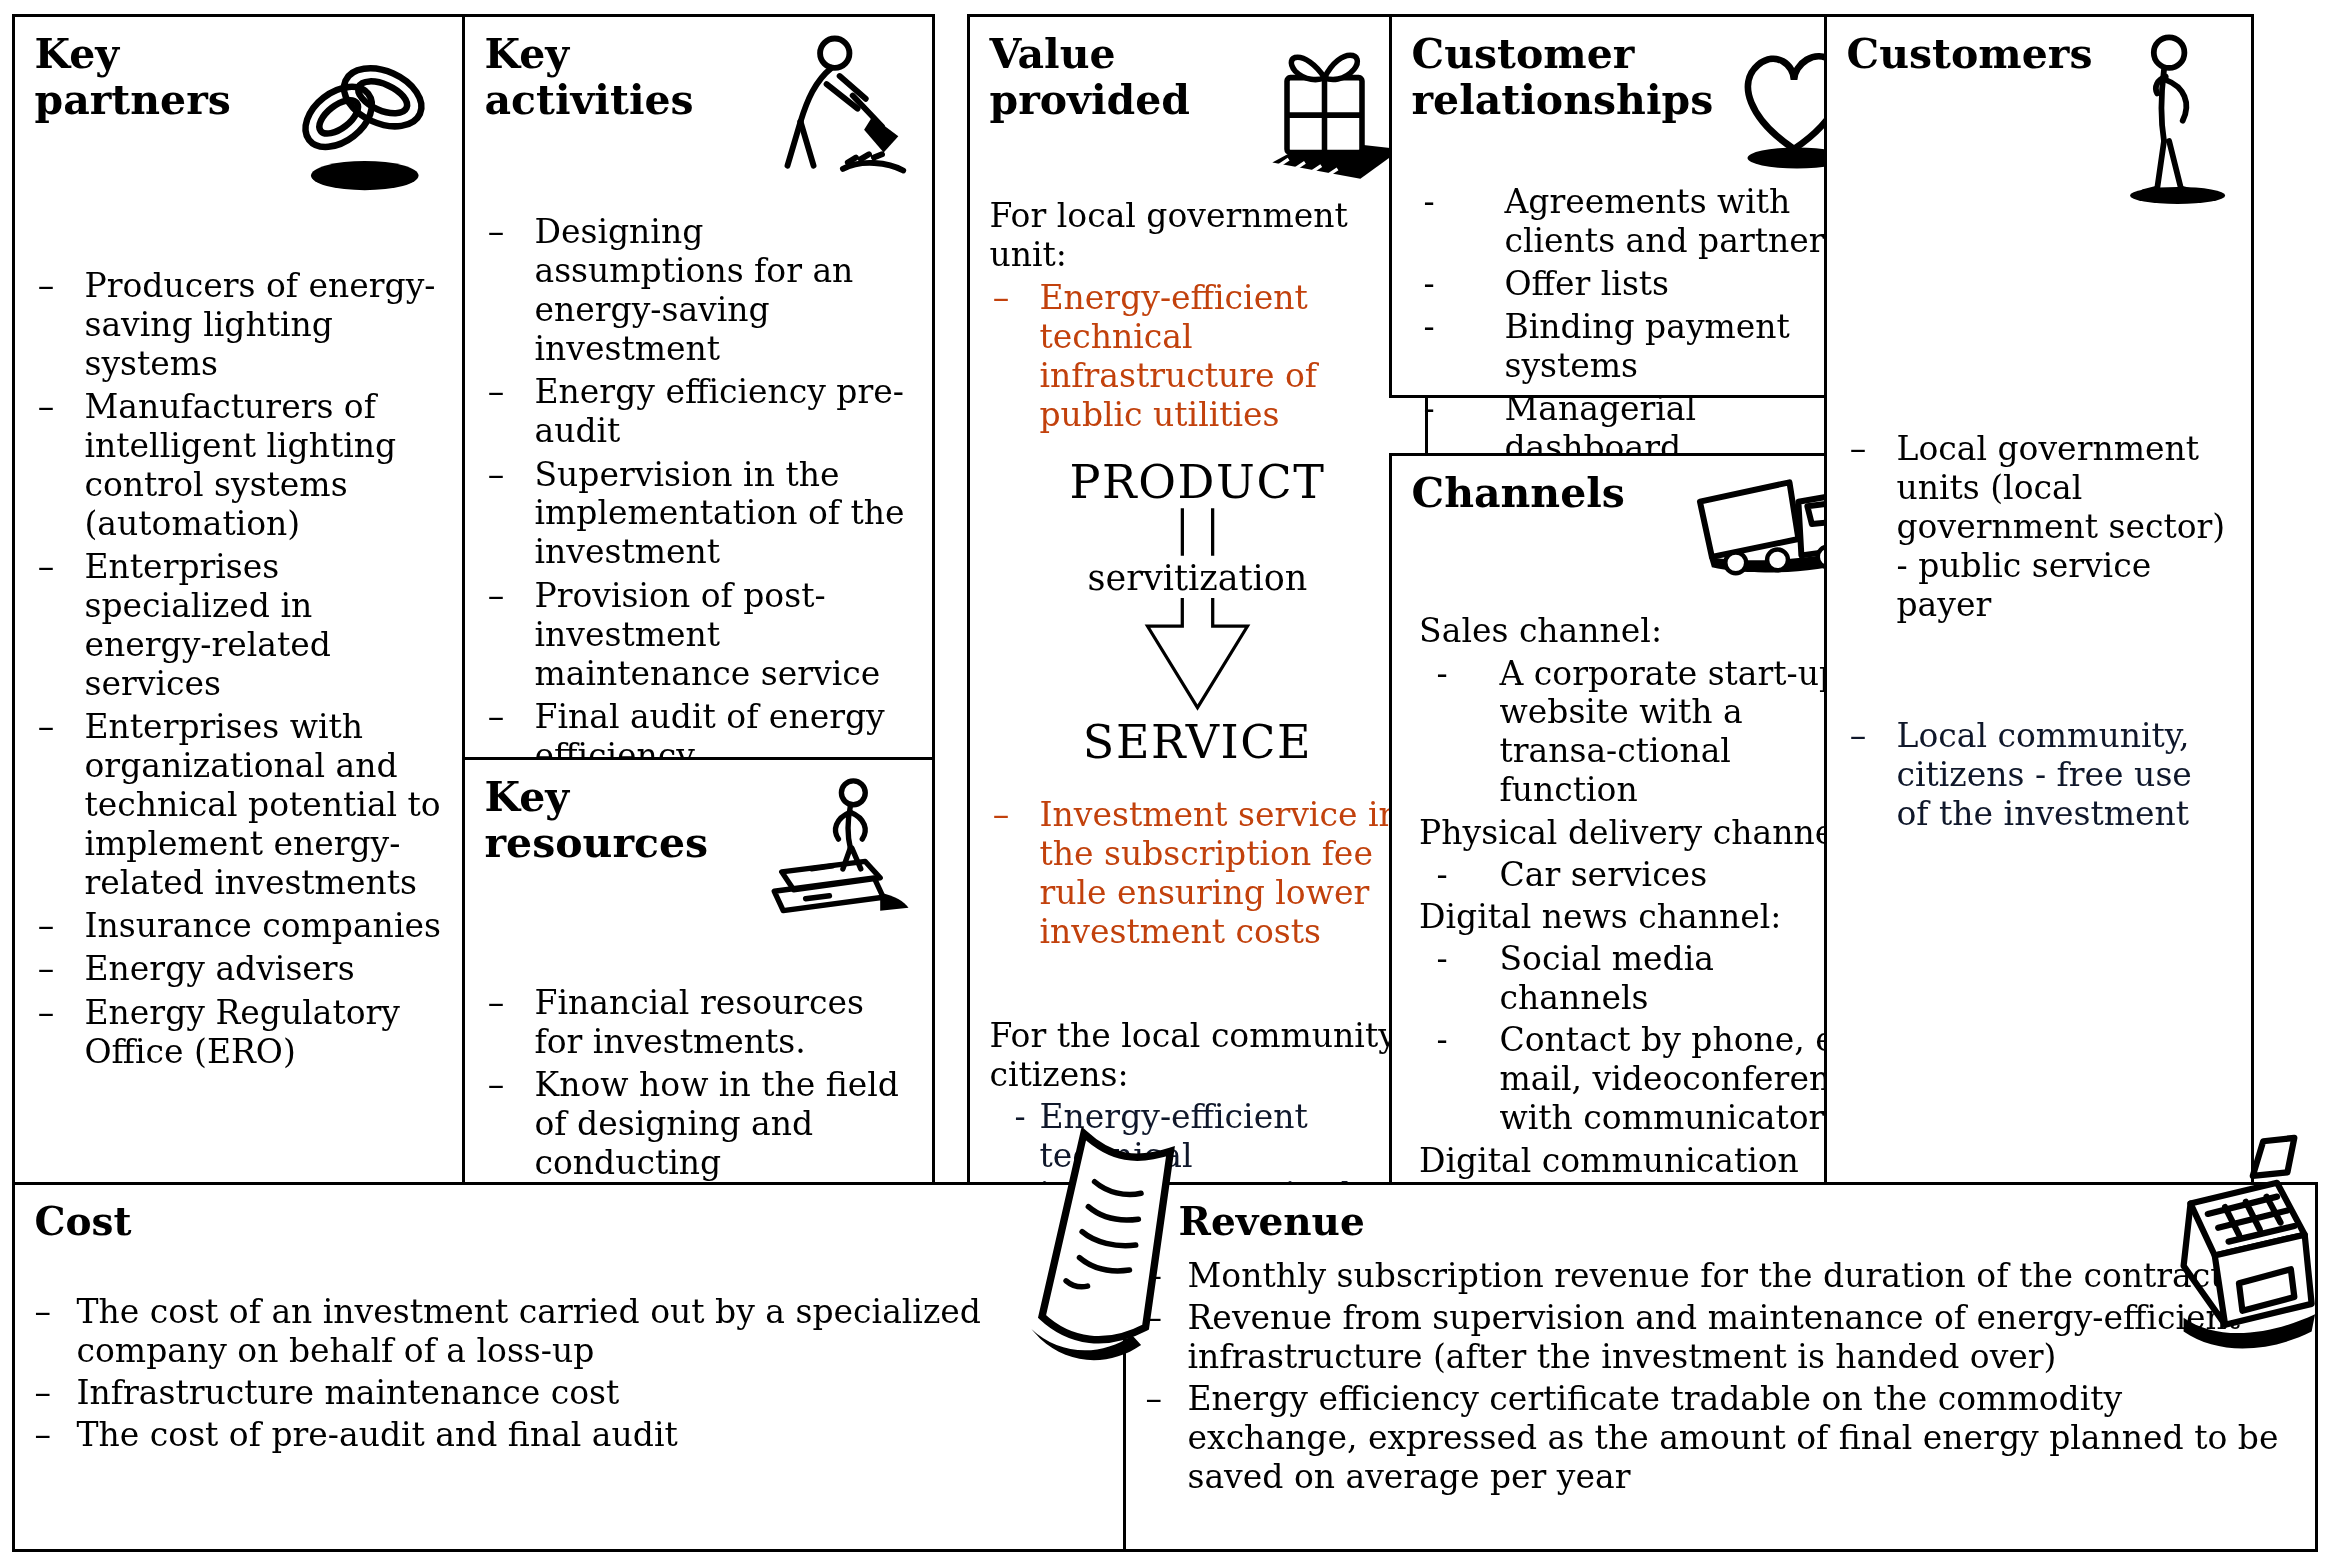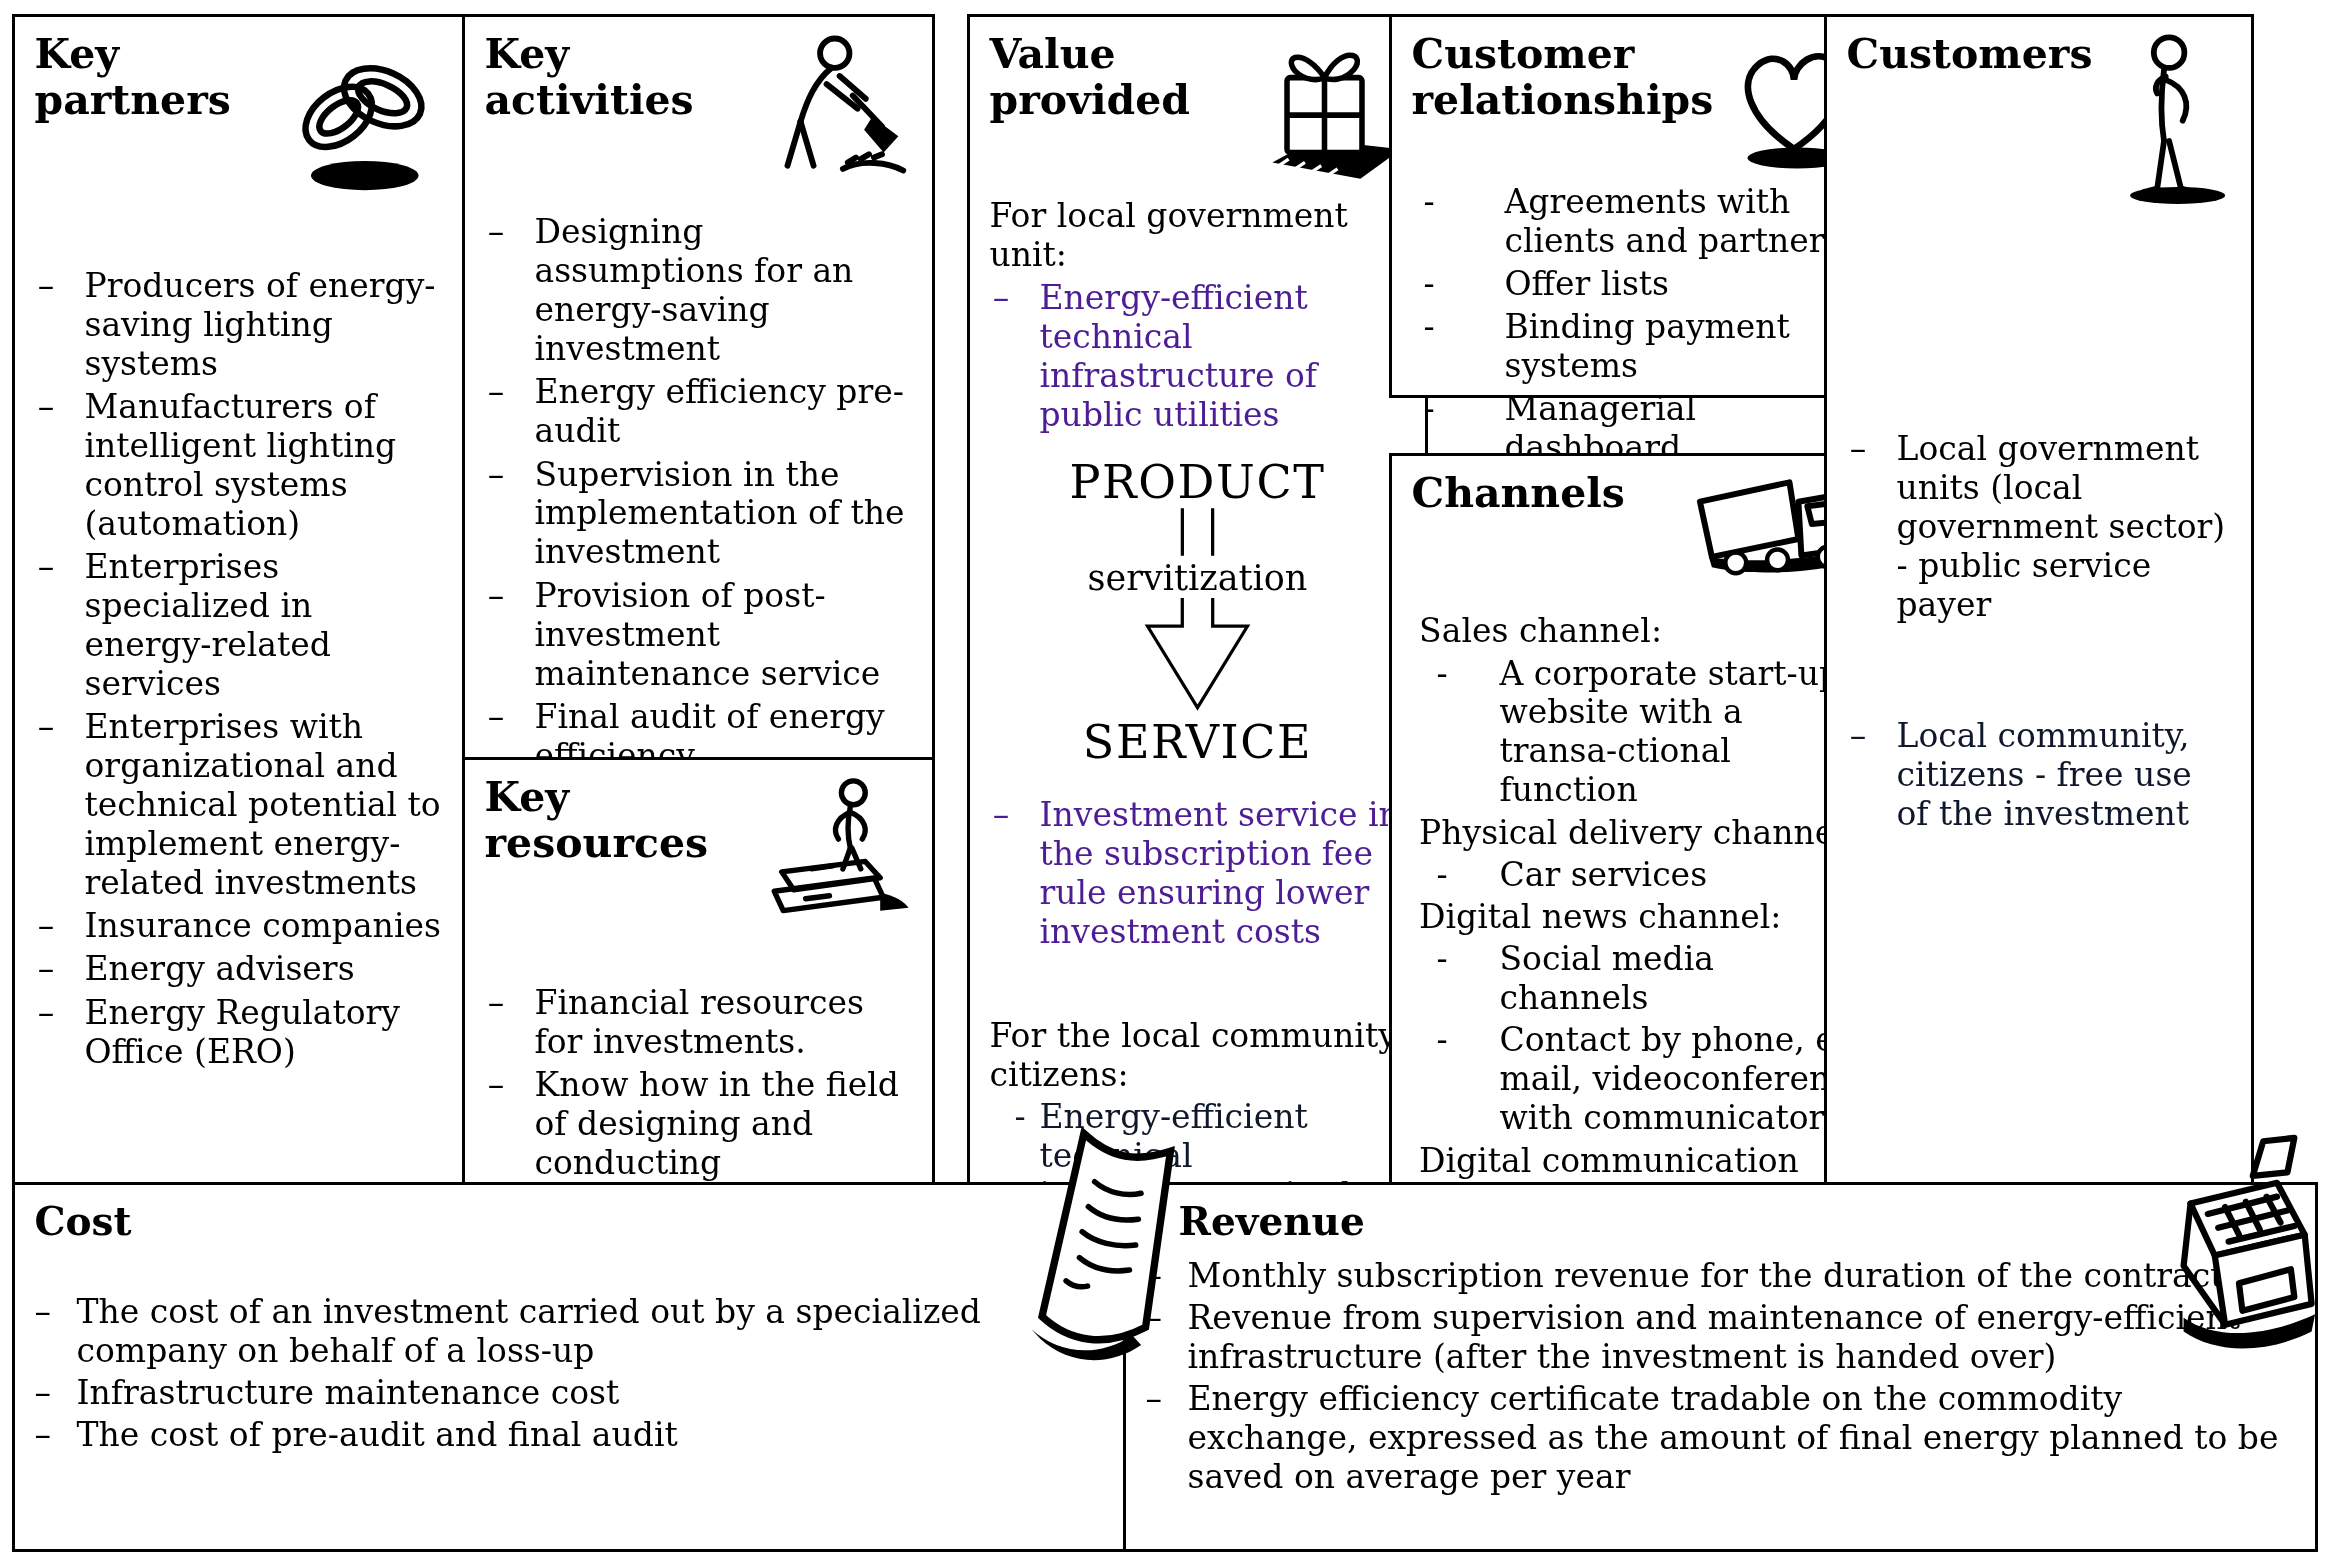--- a/index.html
+++ b/index.html
@@ -14,21 +14,21 @@
   .list{font-size:33px;line-height:1.18;}
   .d-li{position:relative;padding-left:50px;margin-top:4.3px;}
   .d-li::before{content:"\2013";position:absolute;left:3.3px;}
   .r-li{position:relative;padding-left:93px;margin-top:4.3px;}
   .r-li::before{content:"-";position:absolute;left:12px;}
   .b-li{position:relative;padding-left:42px;margin-top:3.3px;}
   .b-li::before{content:"\2013";position:absolute;left:0;}
   .c-label{padding-left:7.6px;margin-top:3.3px;}
   .c-bullet{position:relative;padding-left:88px;margin-top:3.3px;}
   .c-bullet::before{content:"-";position:absolute;left:25px;}
-  .green{color:#4c1d95;}
+  .green{color:#c2410c;}
   .blue{color:#0f172a;}
   .vp-intro{font-size:33px;line-height:1.18;margin-top:0;}
   .vp-center{text-align:center;}
   .vp-big{font-size:46px;letter-spacing:1.6px;line-height:1.05;}
   .vp-mid{font-size:35px;}
   .arrow-svg{display:block;margin:0 auto;}
   .overlay-icon{position:absolute;z-index:6;}
   svg .stroke{fill:none;stroke:#000;stroke-linecap:round;stroke-linejoin:round;}
 </style>
 </head>

